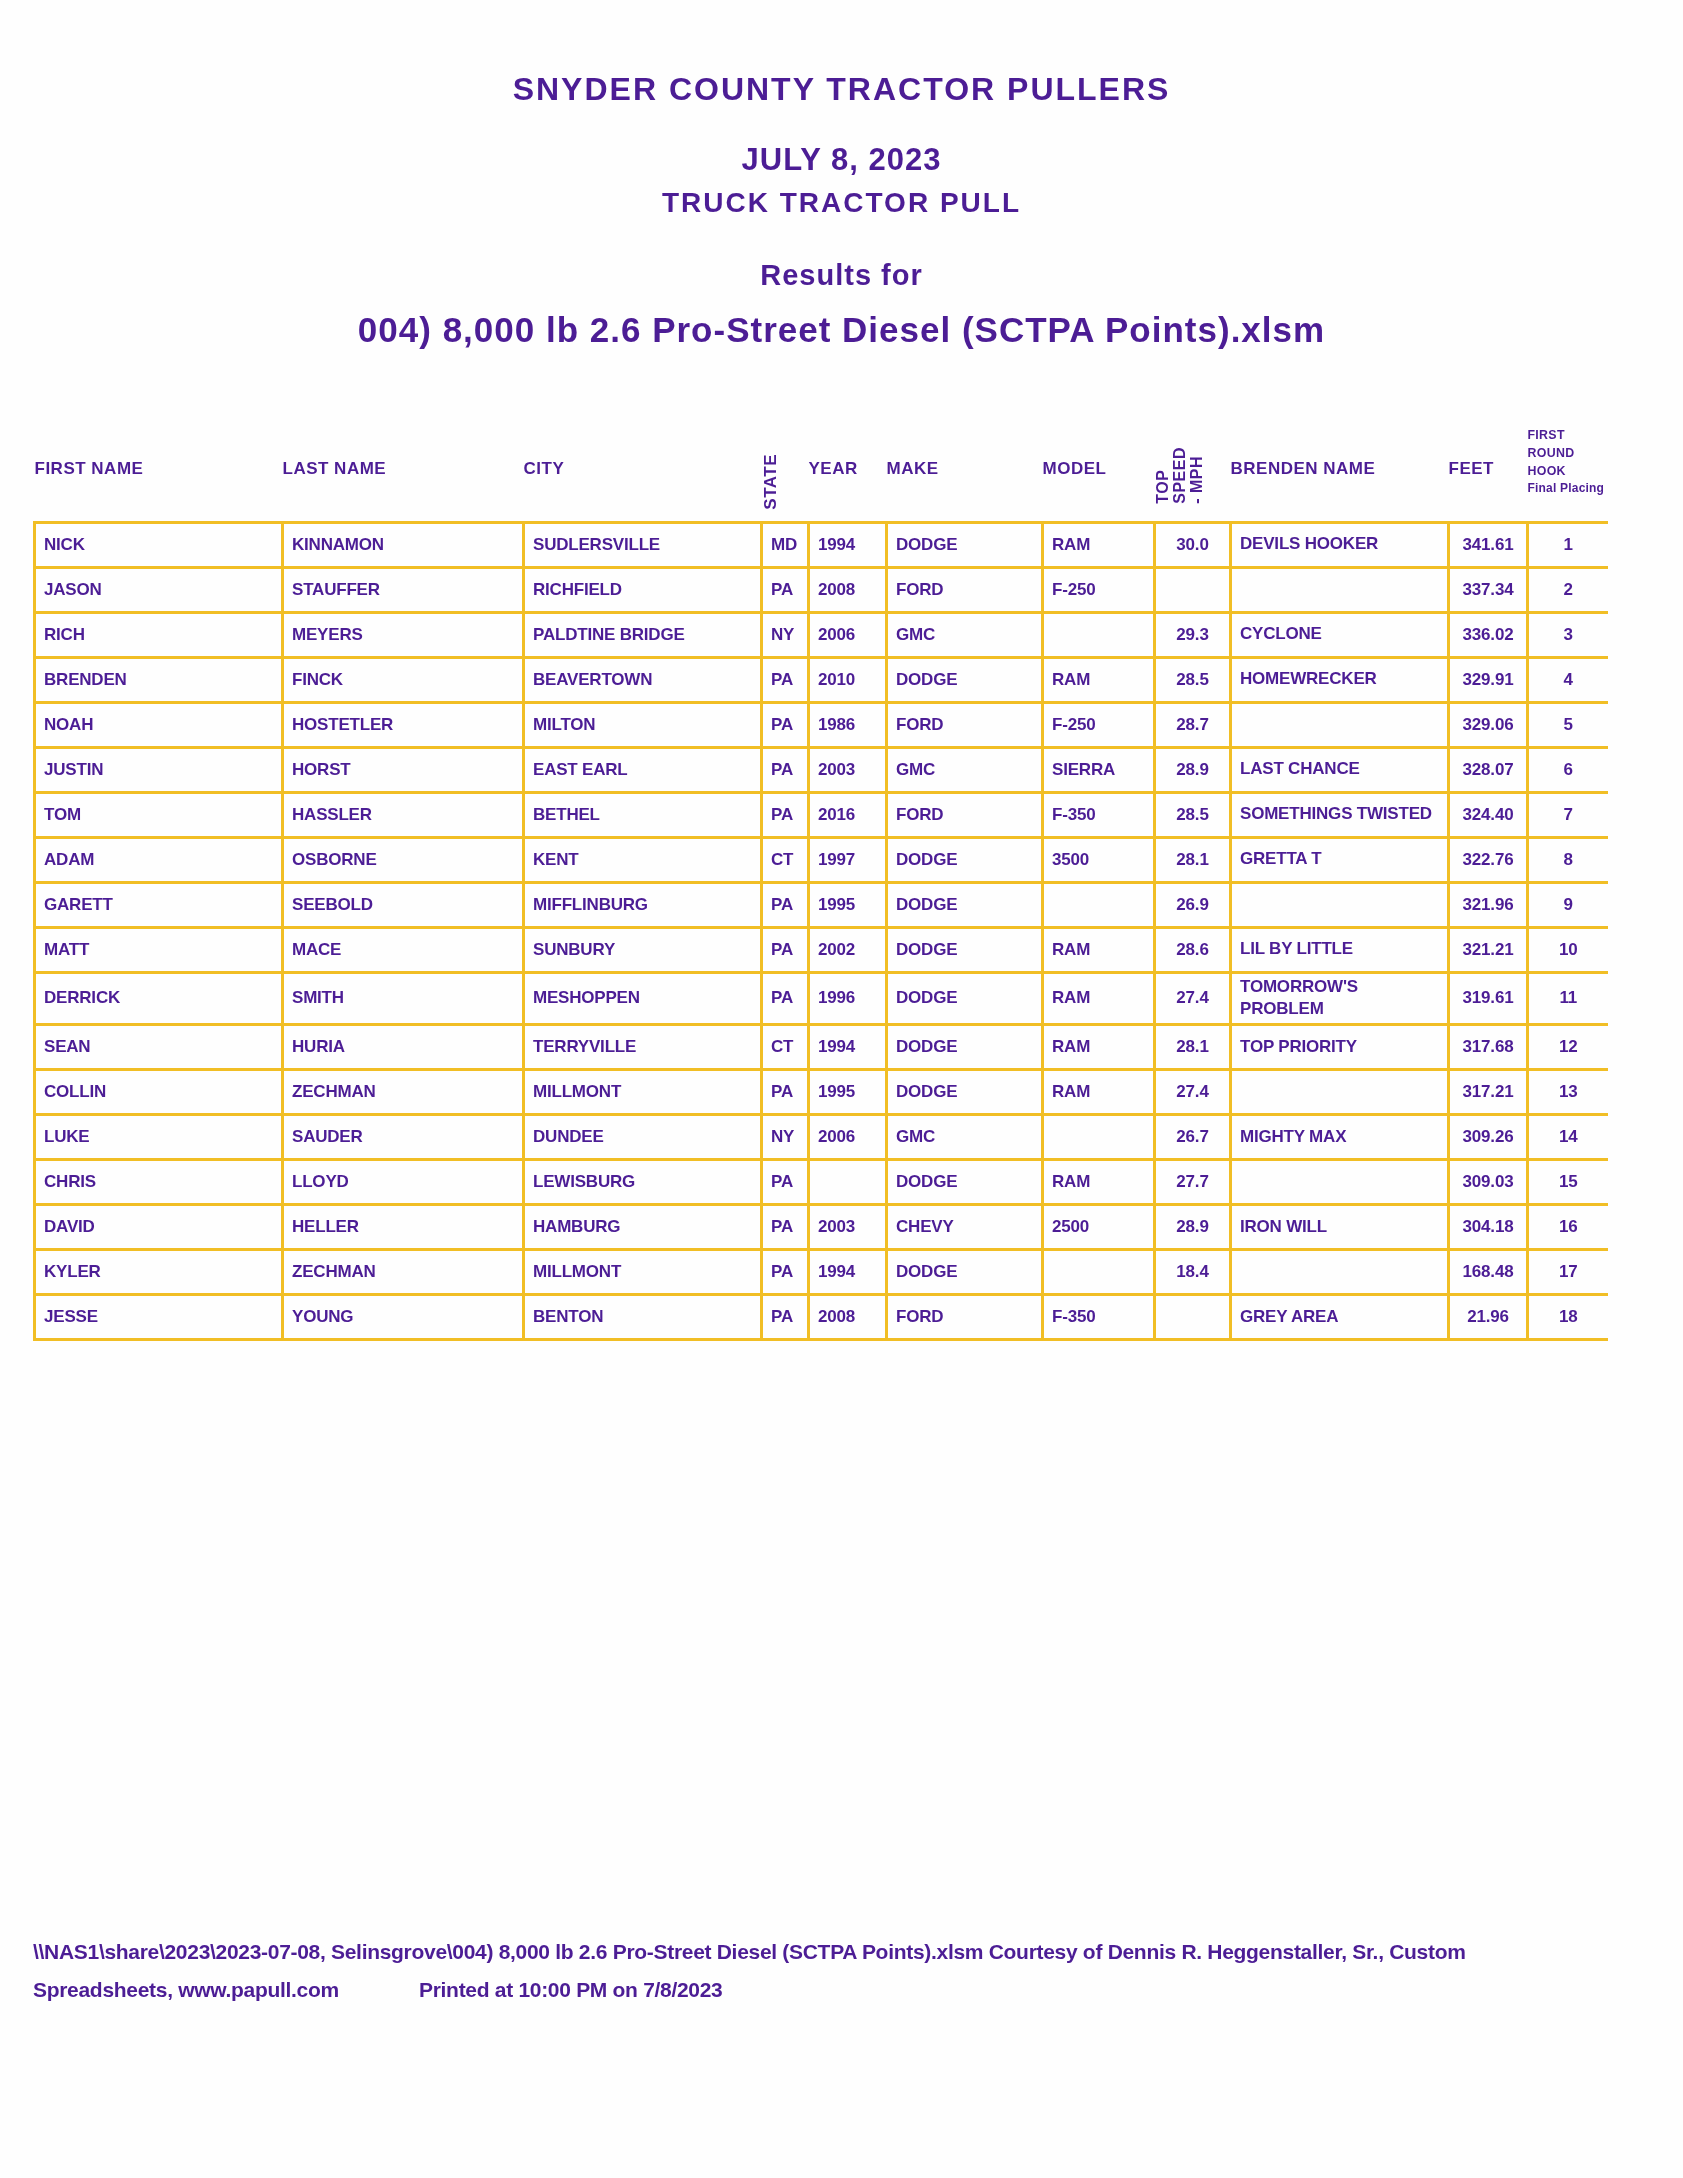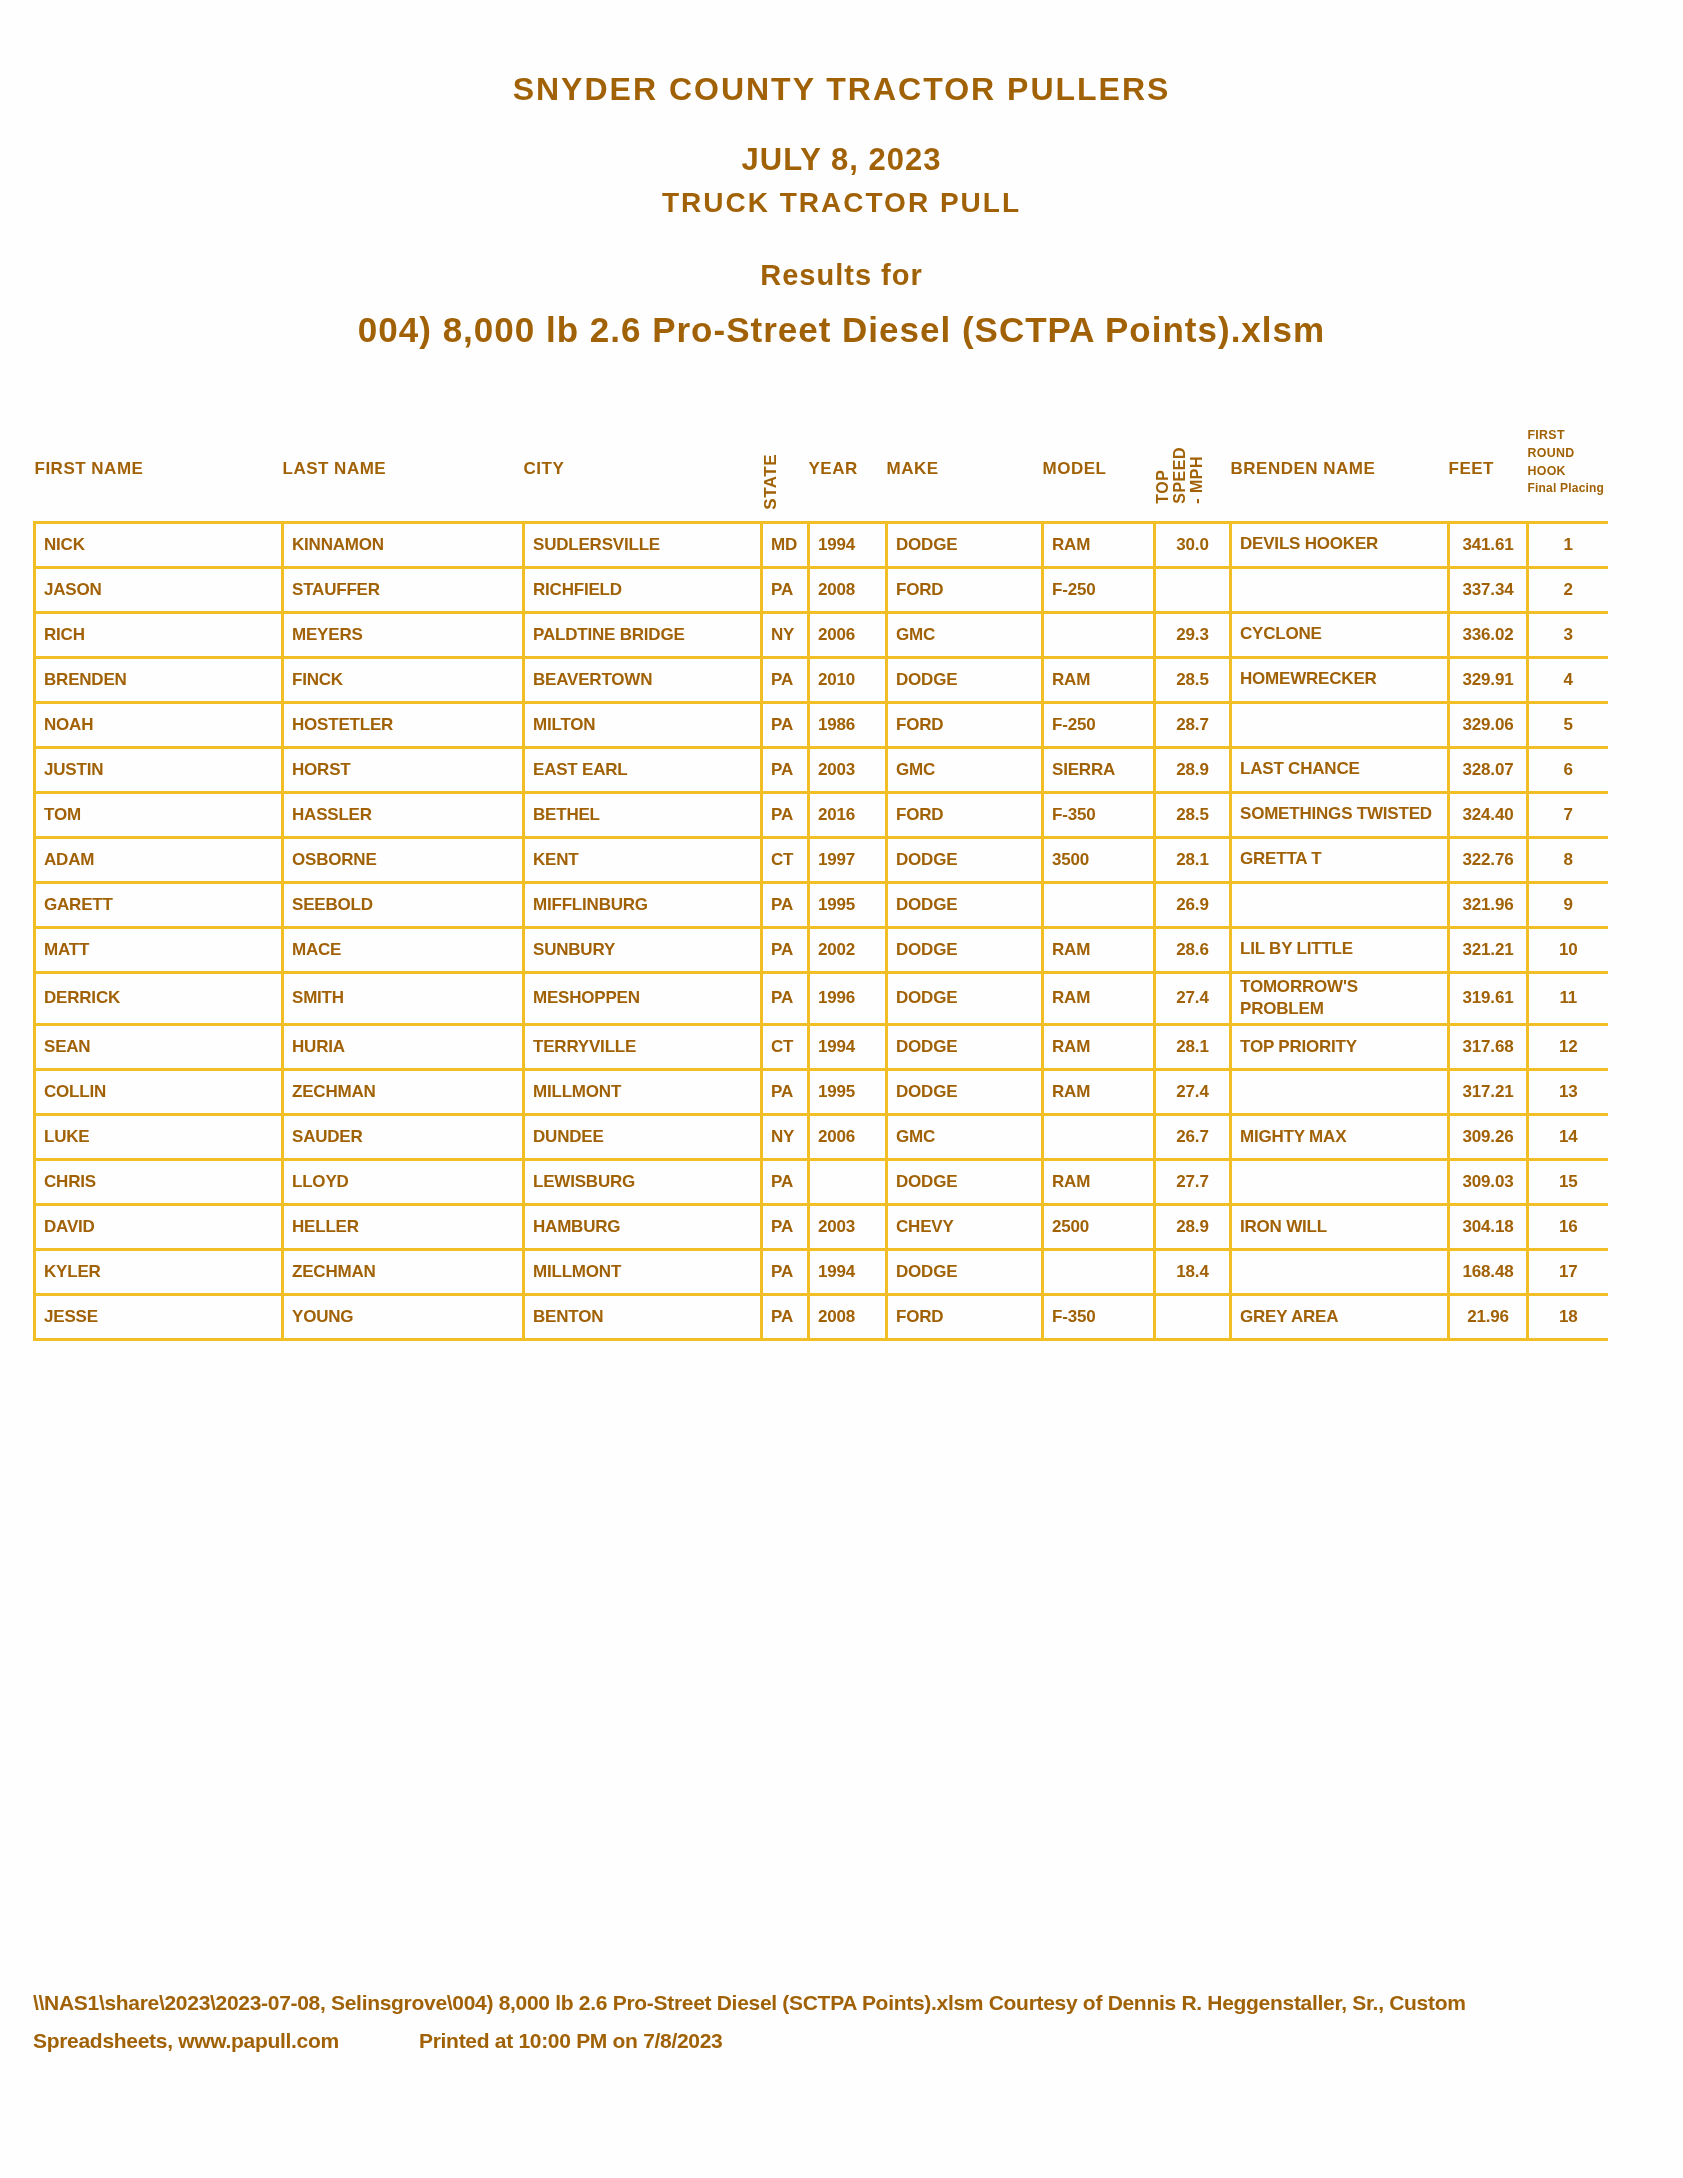--- a/index.html
+++ b/index.html
@@ -1,20 +1,20 @@
 <!DOCTYPE html>
 <html><head>
 <meta charset="utf-8">
 <style>
   :root{ --gold:#F1BE25; }
   *{ margin:0; padding:0; box-sizing:border-box; }
   body{ background:#888; }
   .page{
     position:relative; width:1683px; height:2178px; margin:0 auto;
-    background:#fefefe; color:#a16207;
+    background:#fefefe; color:#4c1d95;
     font-family:"Liberation Sans","DejaVu Sans",sans-serif; font-weight:bold;
     overflow:hidden;
   }
   
   .title-line{ position:absolute; left:0; width:100%; text-align:center; white-space:nowrap; }
   .t1{ top:71px;  font-size:32px; letter-spacing:2px; }
   .t2{ top:135px; font-size:31px; letter-spacing:1px;margin-top:7px; }
   .t3{ top:187px; font-size:28px; letter-spacing:2px; }
   .t4{ top:259px; font-size:29px; letter-spacing:1px; }
   .t5{ top:310px; font-size:35px; letter-spacing:1px; }
@@ -37,21 +37,21 @@
   td{
     border:3px solid var(--gold);
     font-size:17px; font-weight:bold; letter-spacing:-0.2px;
     height:45px; vertical-align:middle;
     padding:2px 4px 2px 8px; white-space:nowrap; overflow:visible;
   }
   td.center{ text-align:center; padding:2px 2px;margin-top:47px; }
   td.wrap{ white-space:normal; line-height:1.35; }
   td:last-child{ border-right:none; }
   
-  .footer{ position:absolute; left:33px; top:1991px; width:1624px; font-size:21px; letter-spacing:-0.3px; }
+  .footer{ position:absolute; left:33px; top:1940px; width:1624px; font-size:21px; letter-spacing:-0.3px; }
   .footer .f-line2{ position:relative; margin-top:14px; height:26px; }
   .footer .f-left{ position:absolute; left:0; top:0; white-space:nowrap; }
   .footer .f-right{ position:absolute; left:386px; top:0; white-space:nowrap; }
 </style>
 </head>
 <body>
 
 <div class="page">
 
   <div class="title-line t1">SNYDER COUNTY TRACTOR PULLERS</div>

